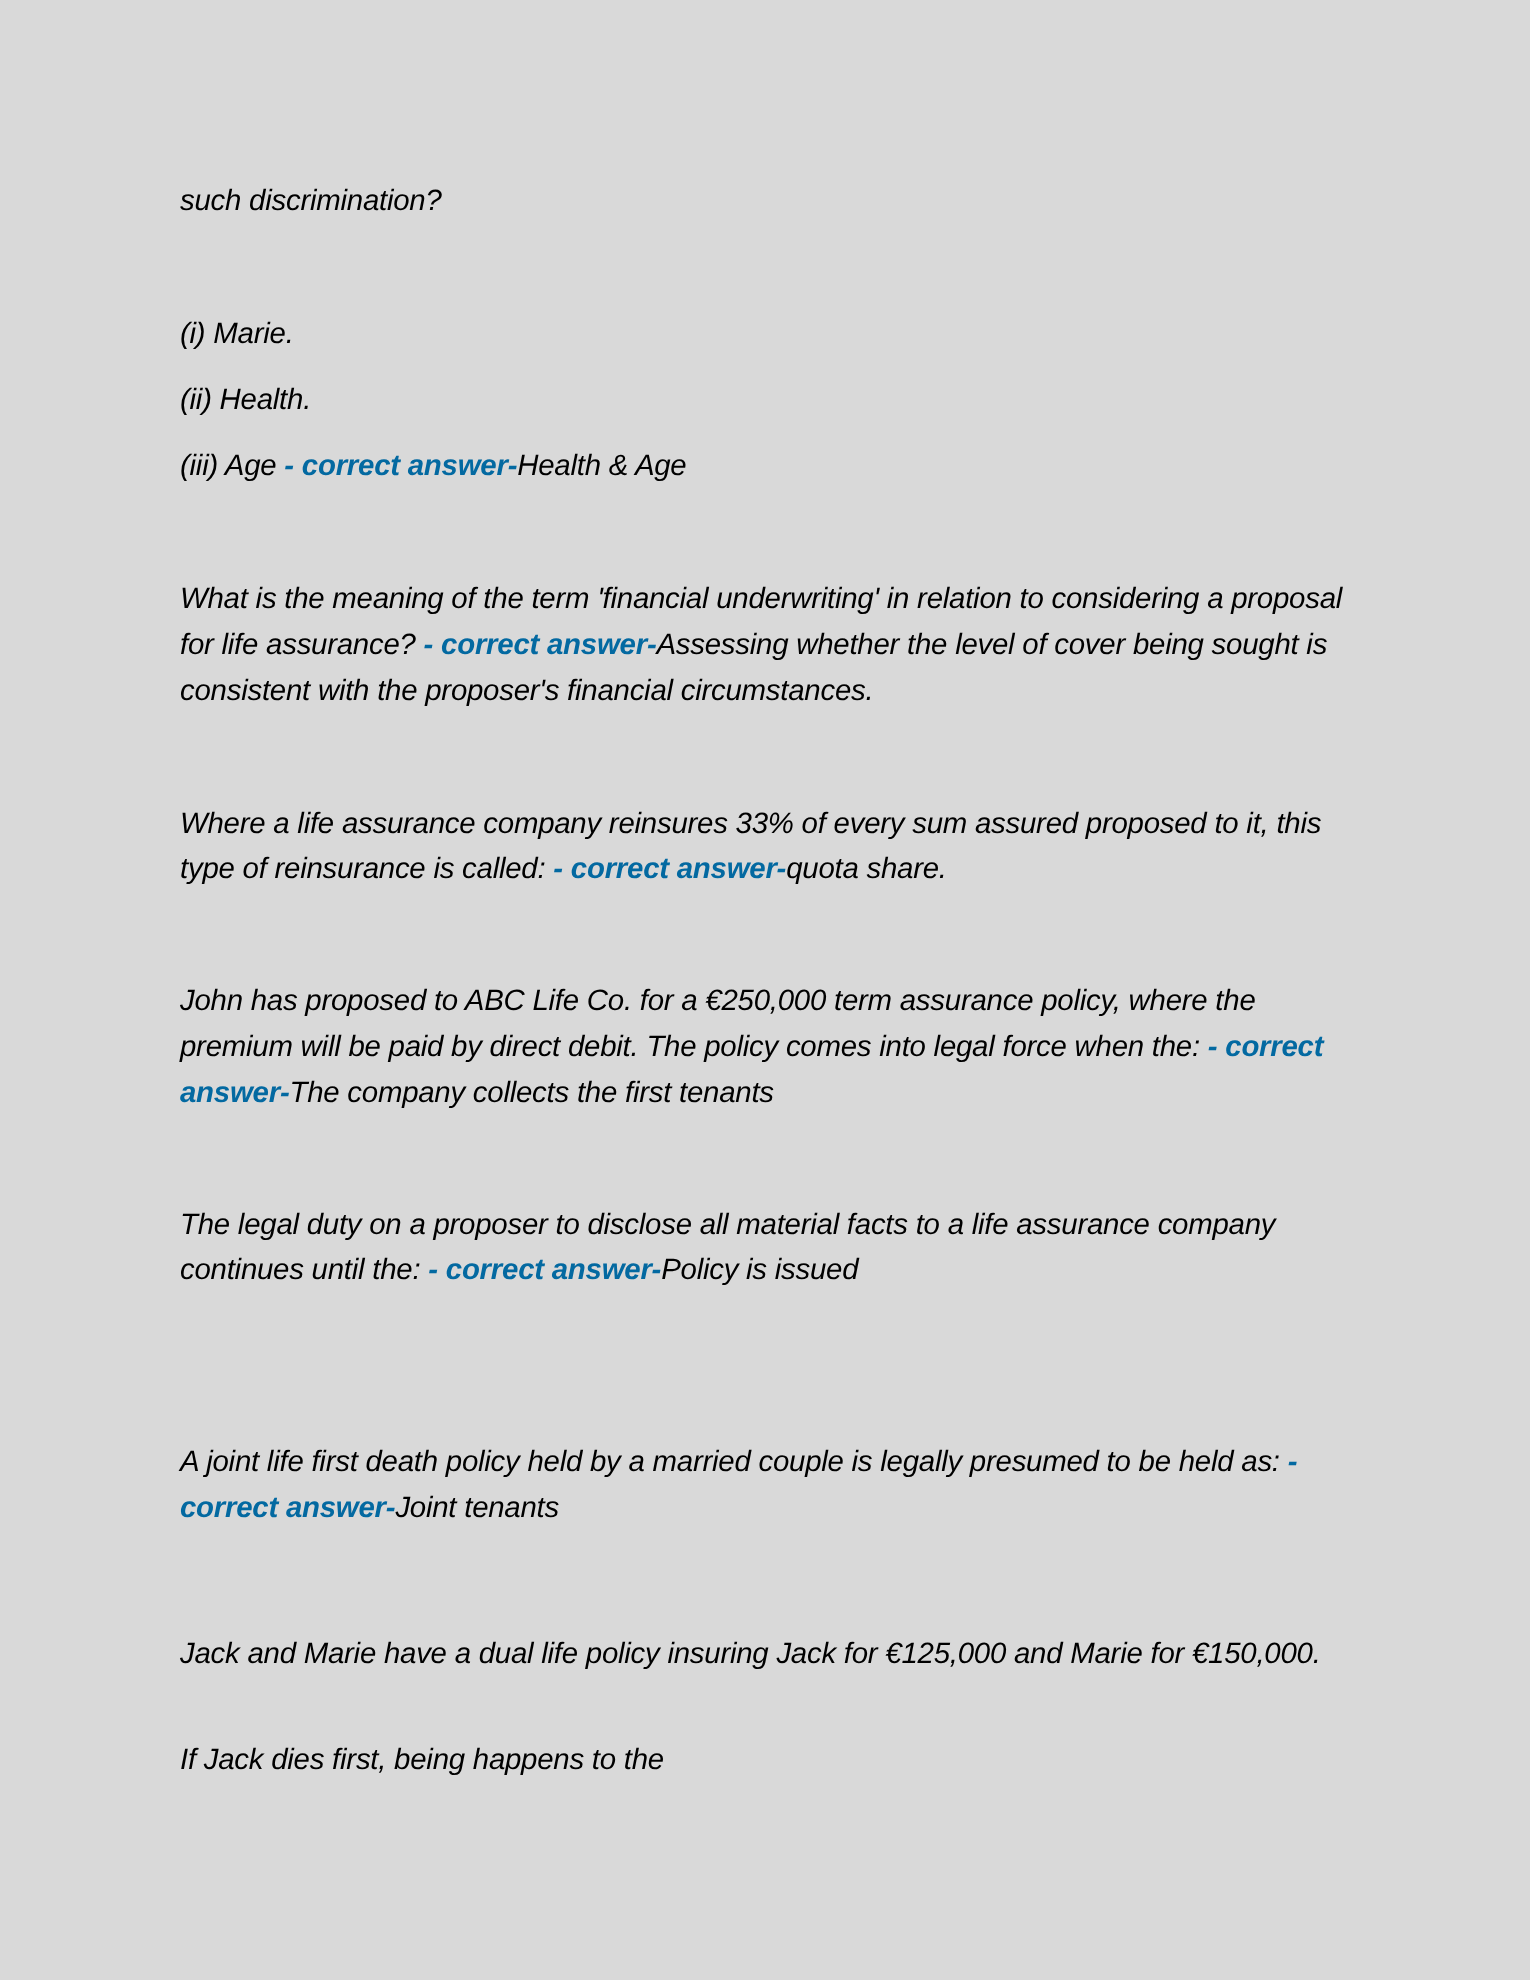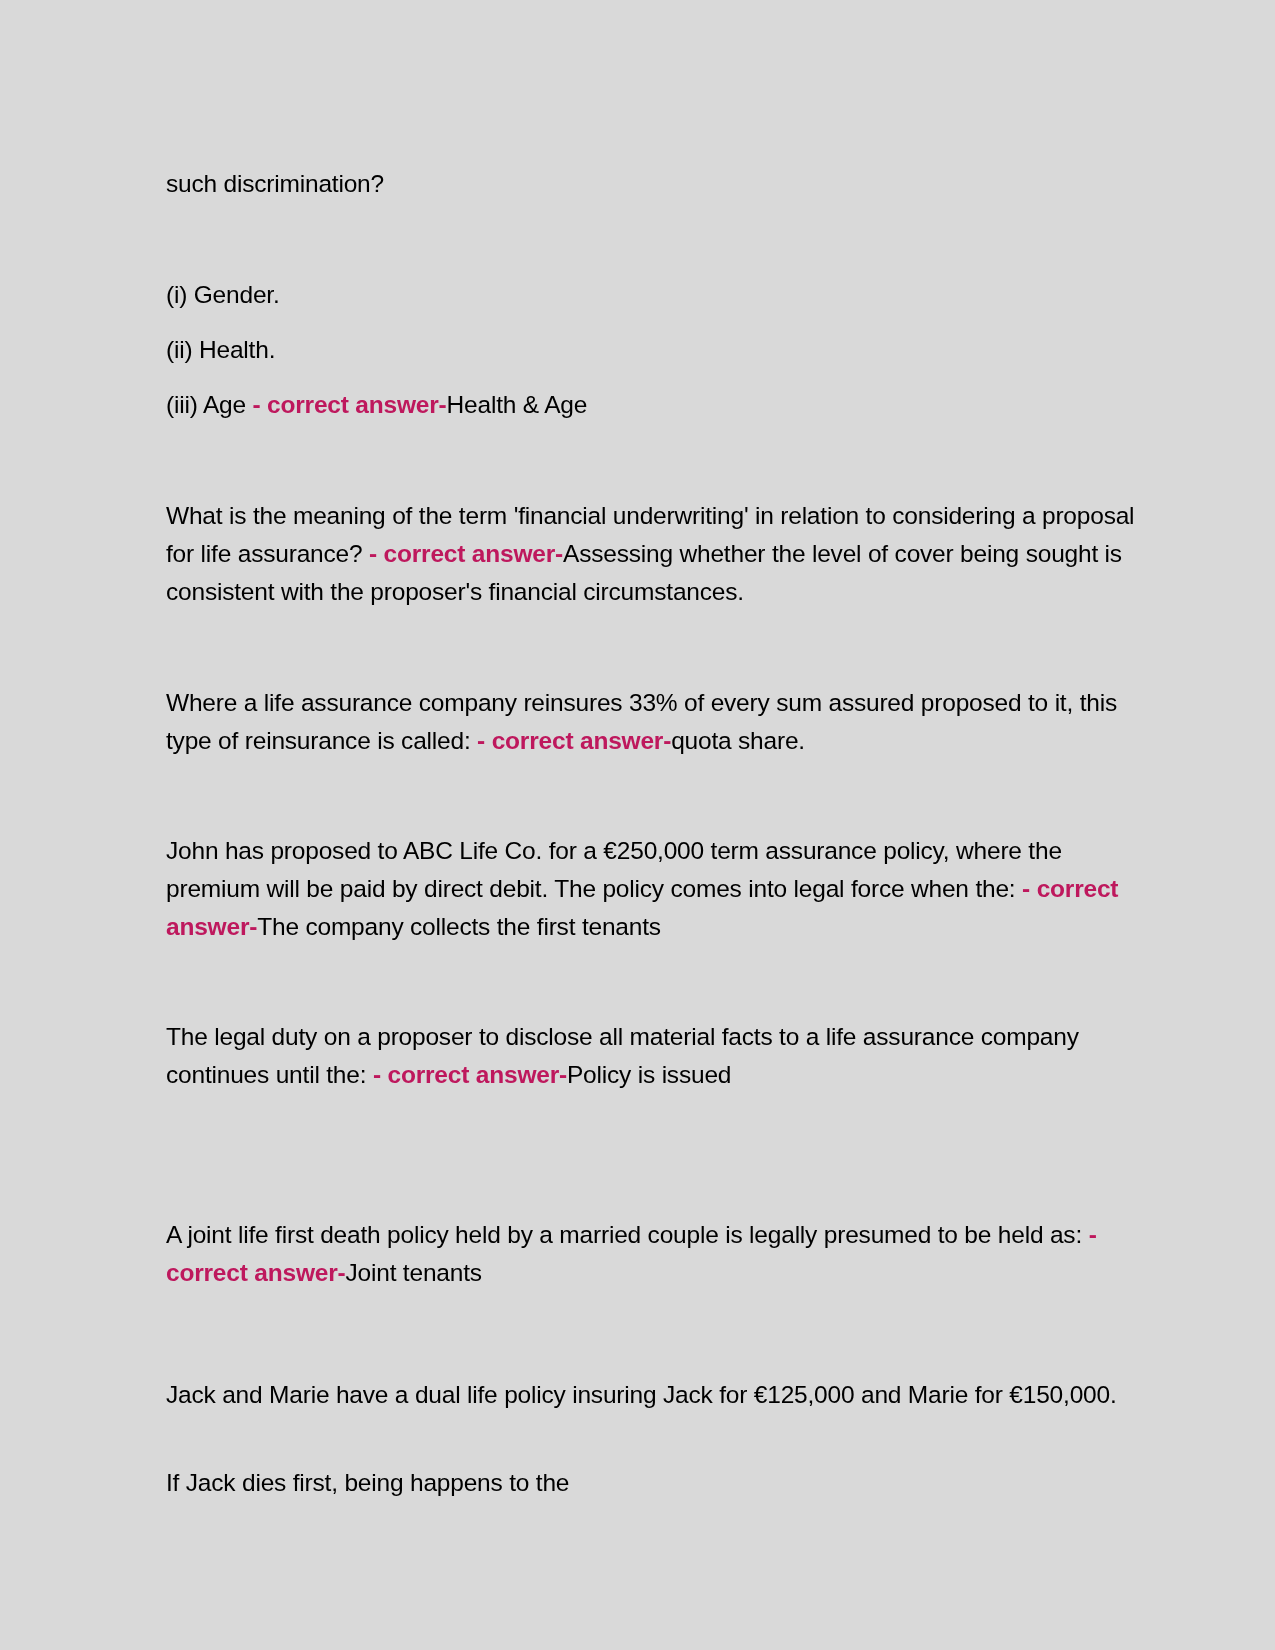--- a/index.html
+++ b/index.html
@@ -17,35 +17,36 @@
     width: 980px;
   }
   .p {
     position: absolute;
     left: 0;
     width: 980px;
     font-size: 24.5px;
     line-height: 38px;
     letter-spacing: -0.2px;
     white-space: normal;
-    margin: 16px;
+    margin: 0;
+    font-style: italic;
   }
-  .ans { color: #be185d; font-weight: bold; }
+  .ans { color: #0369a1; font-weight: bold; }
 </style>
 </head>
 <body>
 
 <div class="page">
 
   <p class="p" style="top:149px">
     <span>such discrimination?</span>
   </p>
 
   <p class="p" style="top:260px">
-    <span>(i) Gender.</span>
+    <span>(i) Marie.</span>
   </p>
 
   <p class="p" style="top:315px">
     <span>(ii) Health.</span>
   </p>
 
   <p class="p" style="top:370px">
     <span>(iii) Age </span><span class="ans">- correct answer-</span><span>Health &amp; Age</span>
   </p>
 

